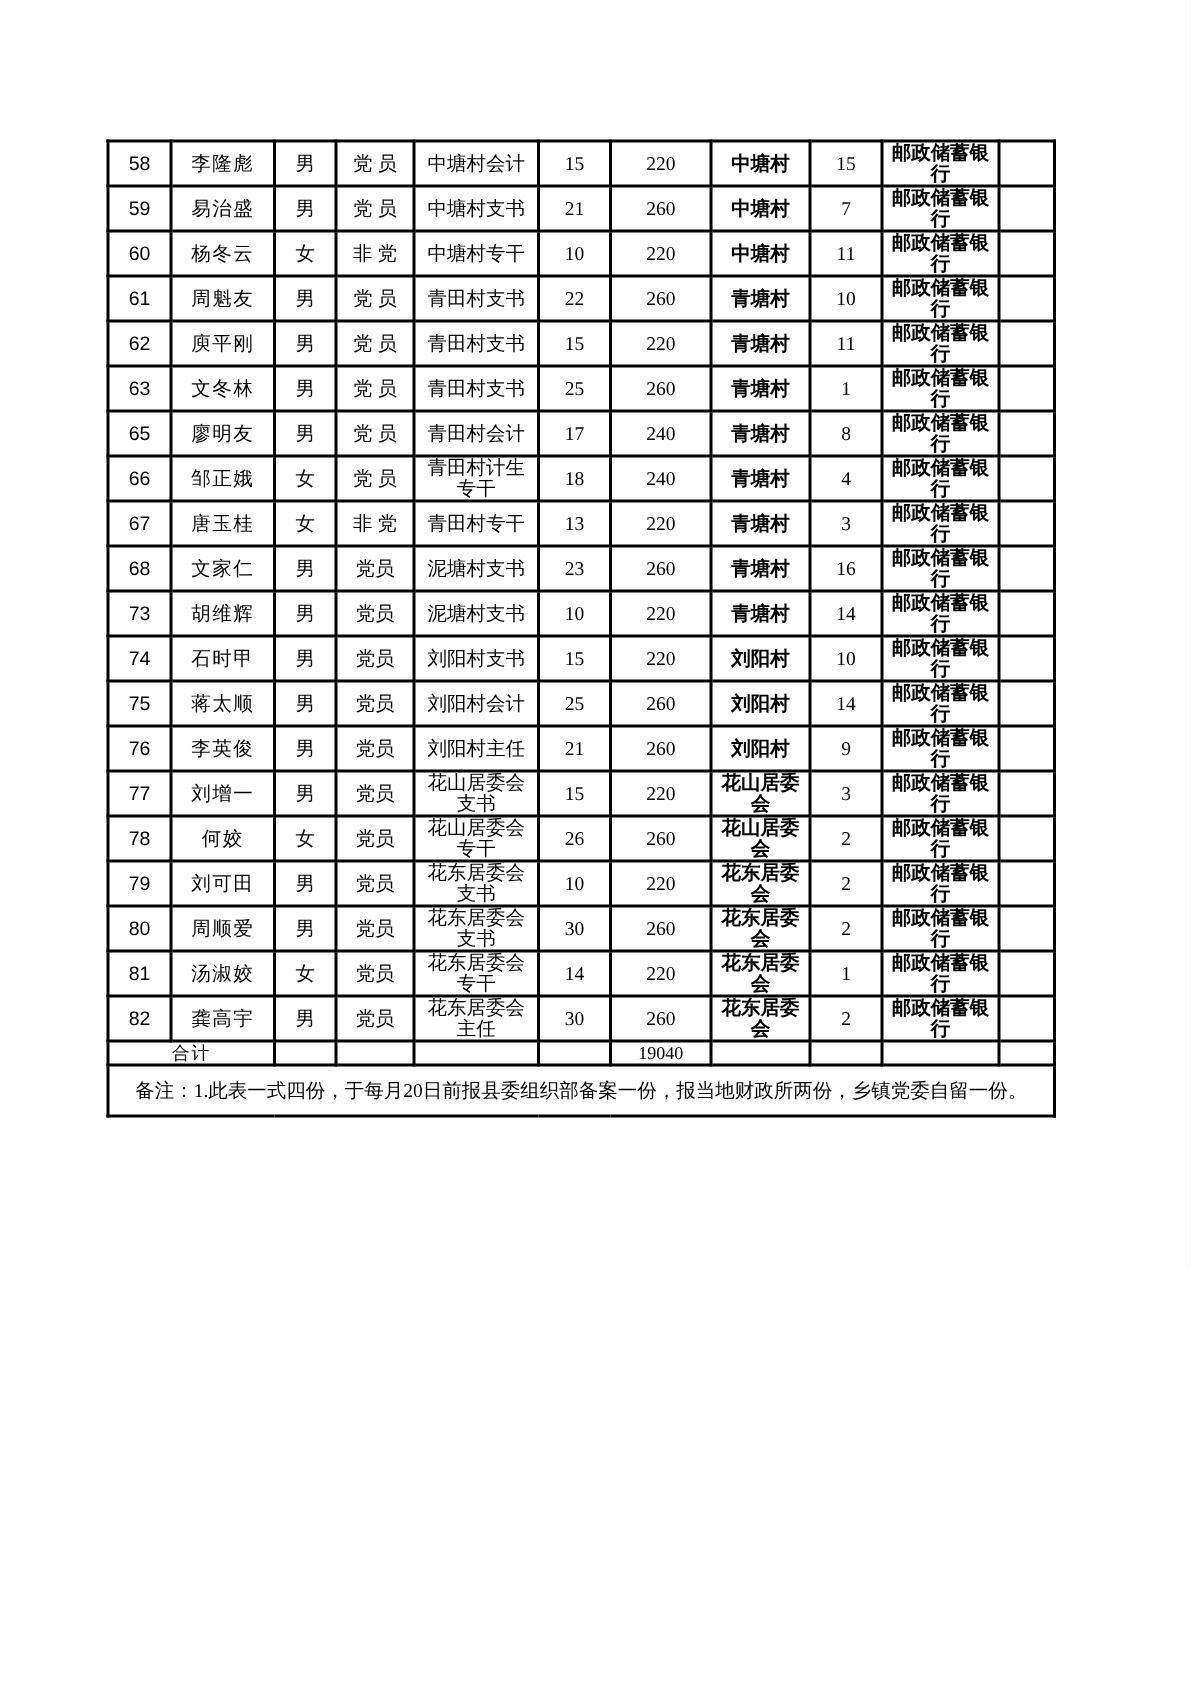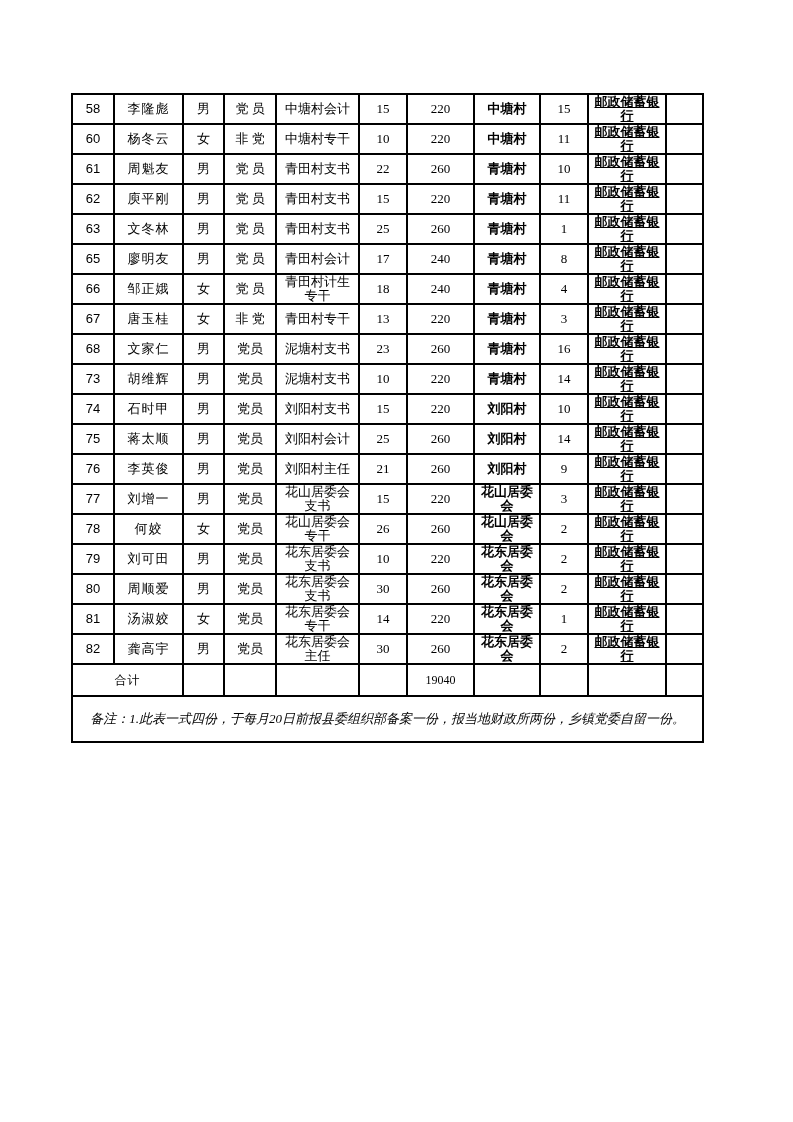--- a/index.html
+++ b/index.html
@@ -35,26 +35,26 @@
     font-size:12px;
   }
   td.c-name{letter-spacing:1px;}
   td.c-party{white-space:pre;}
   td.c-position{font-size:12px;line-height:13px;padding:0 1px;}
   td.c-days,td.c-amount,td.c-num{
     font-family:"Liberation Serif","DejaVu Serif",serif;
     font-size:13px;
   }
   td.c-village{font-weight:bold;}
-  td.c-bank{font-weight:bold;font-size:12px;padding:0 1px;text-decoration:underline;}
+  td.c-bank{font-weight:bold;font-size:12px;padding:0 1px;}
   td.c-extra{}
-  tr.total-row{height:32px;}
+  tr.total-row{height:16px;}
   tr.total-row td{font-size:12px;line-height:13px;}
   td.c-total-label{letter-spacing:1px;}
-  tr.note-row{height:46px;font-style:italic;}
+  tr.note-row{height:34px;}
   td.c-note{
     text-align:left;
     vertical-align:middle;
     font-size:14px;
     line-height:16px;
     padding:2px 4px;
     word-break:break-all;
   }
 </style>
 </head>
@@ -83,20 +83,33 @@
       <td class="c-party">党 员</td>
       <td class="c-position">中塘村会计</td>
       <td class="c-days">15</td>
       <td class="c-amount">220</td>
       <td class="c-village">中塘村</td>
       <td class="c-num">15</td>
       <td class="c-bank">邮政储蓄银行</td>
       <td class="c-extra"></td>
     </tr>
         <tr class="data-row">
+      <td class="c-no">59</td>
+      <td class="c-name">易治盛</td>
+      <td class="c-gender">男</td>
+      <td class="c-party">党 员</td>
+      <td class="c-position">中塘村支书</td>
+      <td class="c-days">21</td>
+      <td class="c-amount">260</td>
+      <td class="c-village">中塘村</td>
+      <td class="c-num">7</td>
+      <td class="c-bank">邮政储蓄银行</td>
+      <td class="c-extra"></td>
+    </tr>
+        <tr class="data-row">
       <td class="c-no">60</td>
       <td class="c-name">杨冬云</td>
       <td class="c-gender">女</td>
       <td class="c-party">非 党</td>
       <td class="c-position">中塘村专干</td>
       <td class="c-days">10</td>
       <td class="c-amount">220</td>
       <td class="c-village">中塘村</td>
       <td class="c-num">11</td>
       <td class="c-bank">邮政储蓄银行</td>

